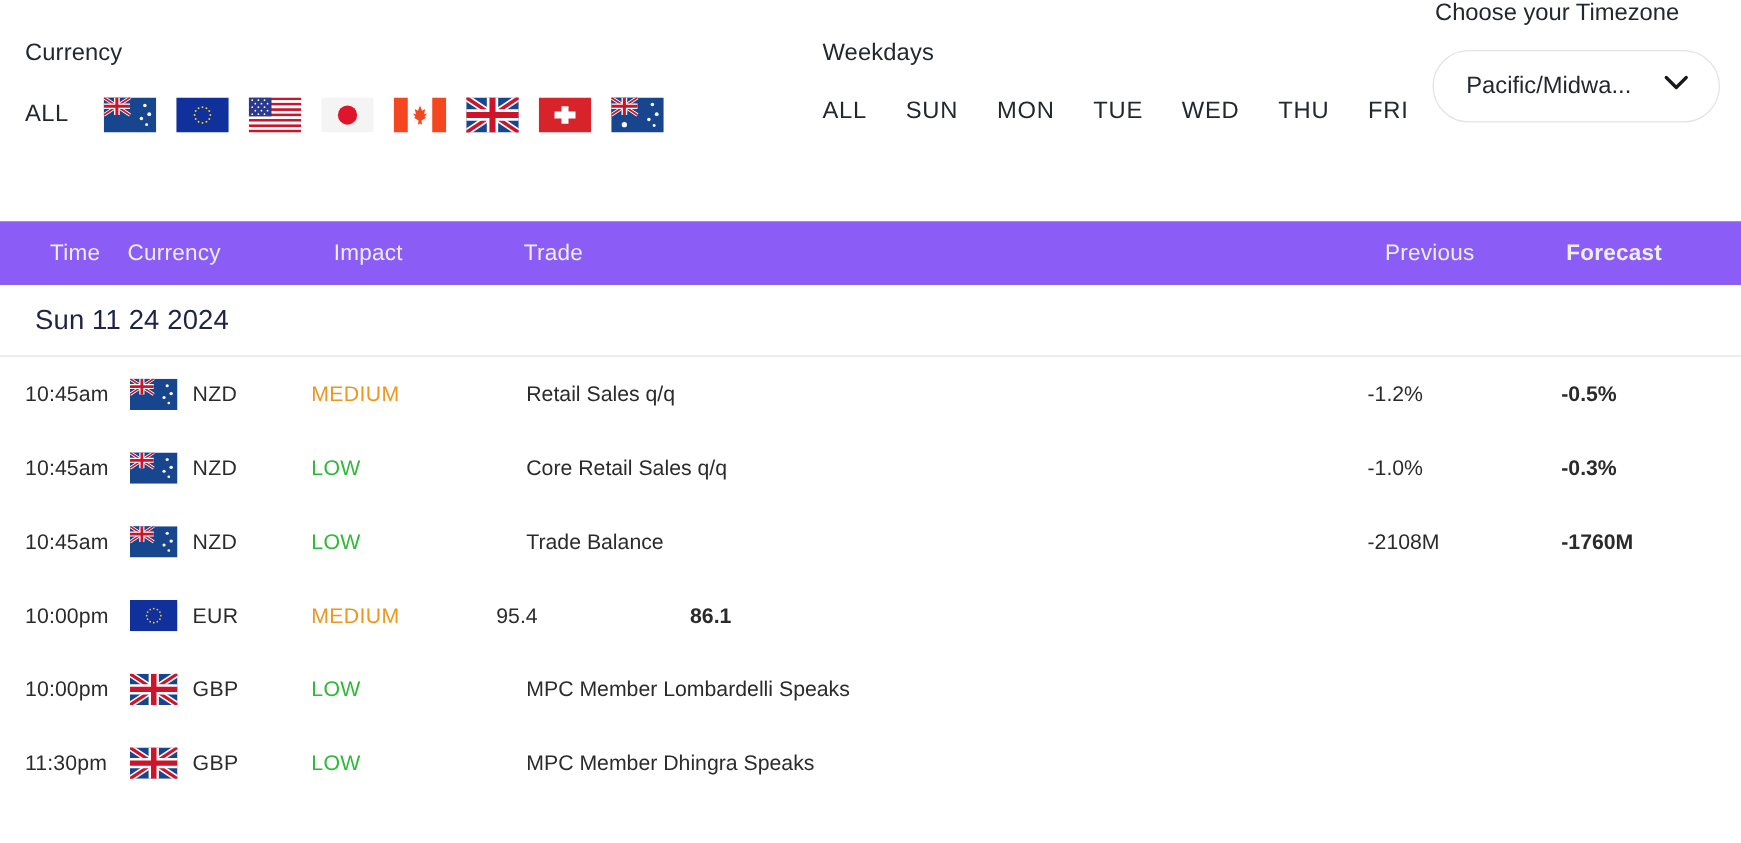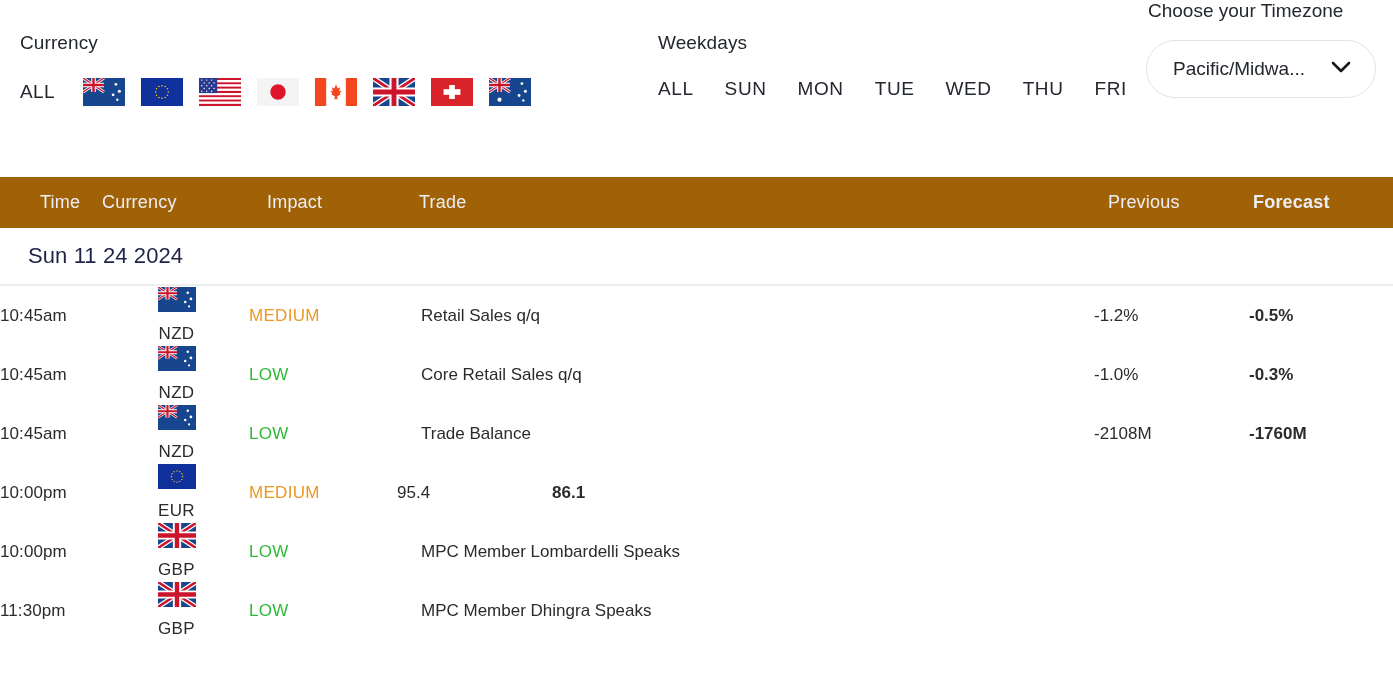--- a/index.html
+++ b/index.html
@@ -103,31 +103,31 @@
     white-space: nowrap;
     overflow: hidden;
   }
 
   .chev { display: block; }
 
   
   .table { width: 100%; }
 
   .thead {
-    background: #a16207;
+    background: #8b5cf6;
     height: 51px;
     display: flex;
     align-items: center;
     color: #eceef5;
     font-size: 18px;
     font-weight: 400;
     letter-spacing: 0.2px;
   }
 
-  .col-time     { width: 104px; }
+  .col-time     { width: 104px; padding-left: 20px; }
   .col-currency { width: 145px; }
   .col-impact   { width: 148px; }
   .col-event    { flex: 1 1 auto; padding-left: 24px; }
   .col-prev     { width: 155px; }
   .col-fcst     { width: 144px; font-weight: bold; }
 
   .thead .col-time     { padding-left: 40px; width: 102px; }
   .thead .col-currency { width: 165px; }
   .thead .col-impact   { width: 130px; }
   .thead .col-event    { padding-left: 22px; }
@@ -153,21 +153,21 @@
     height: 59px;
     display: flex;
     align-items: center;
     background: #fff;
     font-size: 17px;
     color: #2b2b2b;
   }
 
   .cell-time { letter-spacing: 0.1px; }
 
-  .cell-currency { display: flex; align-items: center; gap: 12px; flex-direction: column; }
+  .cell-currency { display: flex; align-items: center; gap: 12px; }
   .cell-currency .flag { width: 38px; height: 25px; cursor: default; }
   .cell-currency .code { font-size: 17px; color: #2b2b2b; letter-spacing: 0.3px; }
 
   .impact { font-size: 17px; letter-spacing: 0.3px; font-weight: 400; }
   .impact-MEDIUM { color: #ec9722; }
   .impact-LOW    { color: #2fb937; }
 
   .cell-event { font-size: 17px; color: #2b2b2b; }
   .cell-num   { font-size: 17px; color: #2b2b2b; }
 </style>

